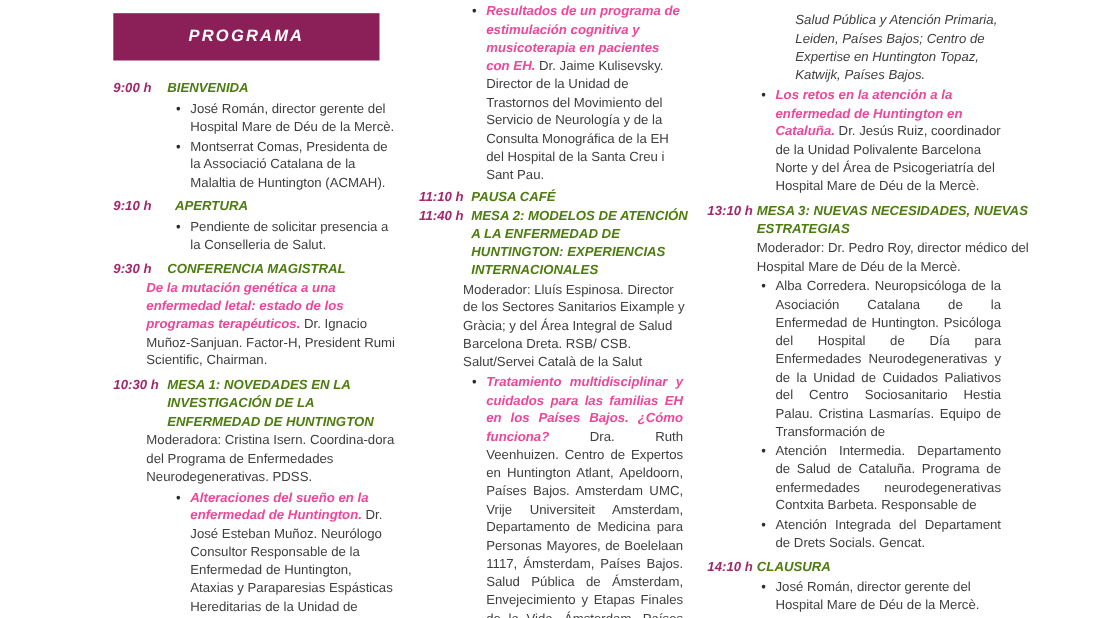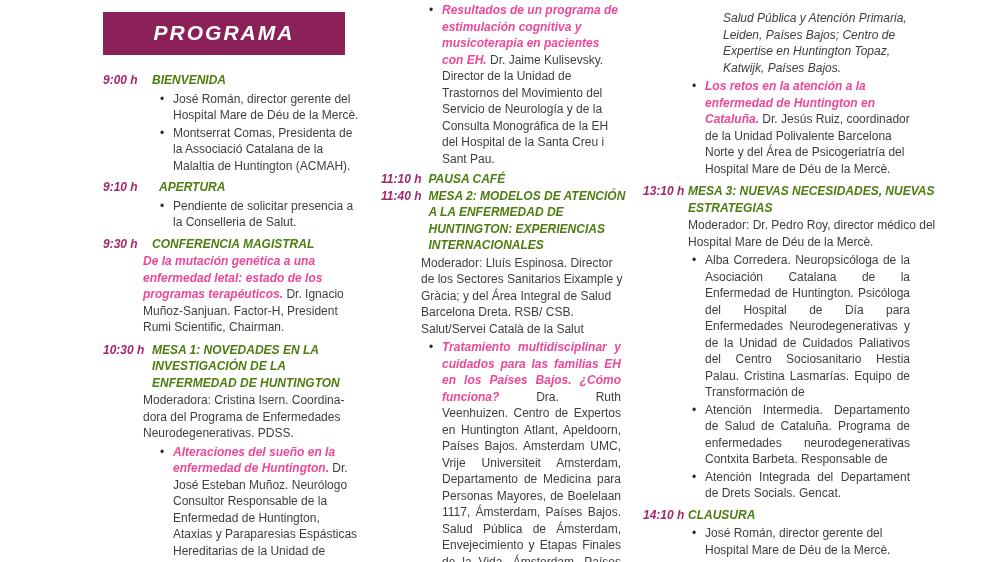--- a/index.html
+++ b/index.html
@@ -11,42 +11,42 @@
   .col1{left:103px;width:258px;}
   .col2{left:381px;width:245px;}
   .col3{left:643px;width:299px;}
 
   .banner{
     margin-top:12px;height:43px;width:242px;
     background:var(--banner_bg,#8b2058);
     display:flex;align-items:center;justify-content:center;
   }
   .banner-text{
-    color:#ffffff;font-weight:bold;font-style:italic;font-size:21px;letter-spacing:2px;
+    color:#ffffff;font-weight:bold;font-style:italic;font-size:15px;letter-spacing:2px;
   }
 
   .entry{margin-top:5px;}
   .mt-lg{margin-top:17px;}
   .mt-md{margin-top:10px;}
   .mt-sm{margin-top:6px;}
   .mt-0{margin-top:0;}
 
   .ehead{display:flex;margin:0;}
   .time{
     flex:0 0 auto;white-space:nowrap;
     color:var(--time_text,#a3286b);font-weight:bold;font-style:italic;
   }
   .col1 .time{min-width:49px;}
   .col2 .time{min-width:40px;}
   .col3 .time{min-width:45px;}
   .etitle{font-weight:bold;font-style:italic;color:#4d7c0f;}
   .gap{margin-left:7px;}
 
   .para{margin:1px 0 0 0;}
-  .col1 .ind{margin-left:40px;}
+  .col1 .ind{margin-left:30px;}
   .col2 .ind{margin-left:40px;}
   .col3 .ind{margin-left:45px;}
 
   .blist{list-style:none;margin:2px 0 4px 0;padding:0;}
   .col1 .blist{padding-left:70px;}
   .col2 .blist{padding-left:61px;padding-right:5px;}
   .col3 .blist{padding-left:62px;padding-right:32px;}
   .blist li{position:relative;margin:1px 0;}
   .blist li::before{content:"\2022";position:absolute;left:-13px;top:0;color:#2c2c2e;}
   .justify li{text-align:justify;}

